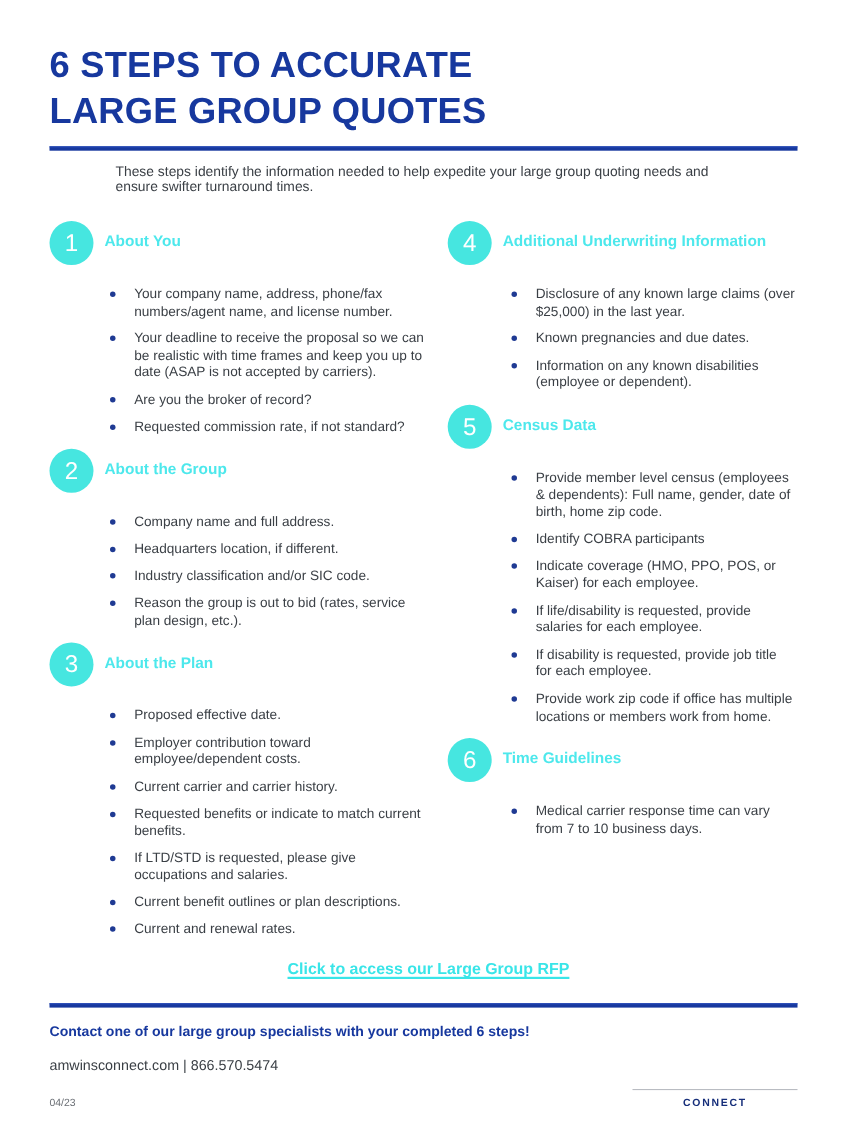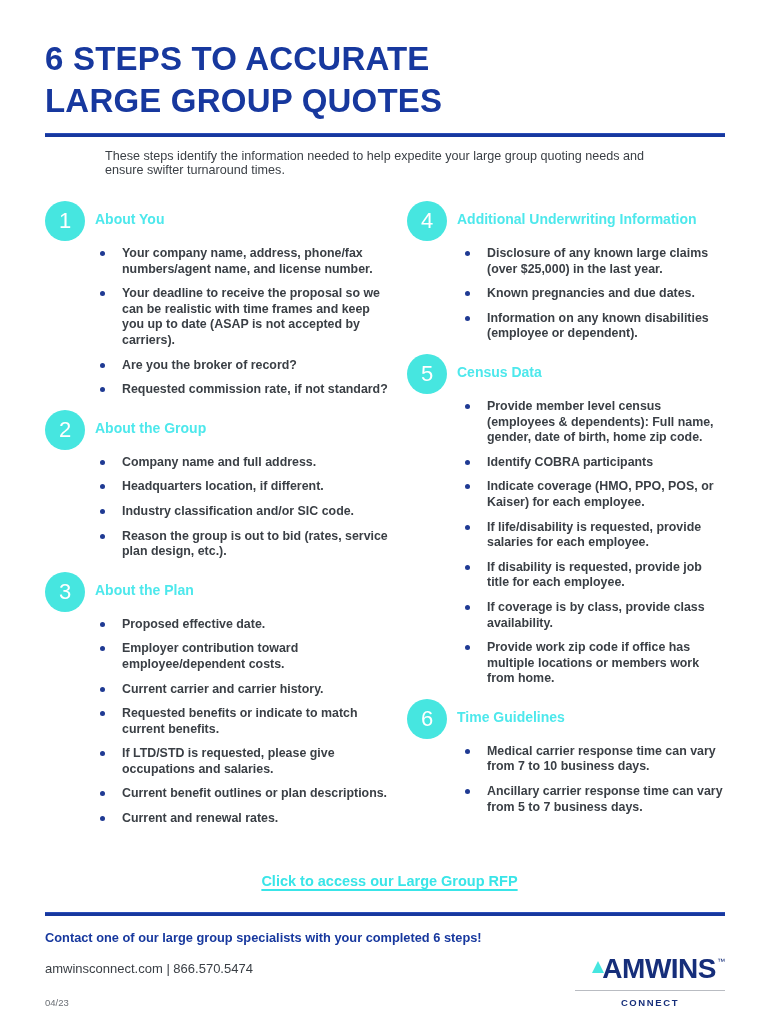--- a/index.html
+++ b/index.html
@@ -75,23 +75,22 @@
     color: #4DE8EC;
     font-weight: bold;
     font-size: 14px;
     line-height: 26px;
     padding-top: 1px;
   }
 
   
   ul.bullets {
     list-style: none;
-    margin-top: 5px;
+    margin-top: 19px;
     margin-left: 52px;
-    font-weight: bold;
   }
   .col-right ul.bullets { margin-left: 55px; }
   ul.bullets li {
     position: relative;
     padding-left: 25px;
     margin-bottom: 9px;
     color: #3a3f45;
     font-size: 12.4px;
     line-height: 15.6px;
   }
@@ -278,56 +277,49 @@
         <div class="sec-head">
           <div class="step-circle">5</div>
           <div class="sec-title">Census Data</div>
         </div>
         <ul class="bullets">
           <li>Provide member level census (employees &amp; dependents): Full name, gender, date of birth, home zip code.</li>
           <li>Identify COBRA participants</li>
           <li>Indicate coverage (HMO, PPO, POS, or Kaiser) for each employee.</li>
           <li>If life/disability is requested, provide salaries for each employee.</li>
           <li>If disability is requested, provide job title for each employee.</li>
-          <li>If coverage is by class, provide class availability.</li>
           <li>Provide work zip code if office has multiple locations or members work from home.</li>
         </ul>
       </div>
 
       <div class="section">
         <div class="sec-head">
           <div class="step-circle">6</div>
           <div class="sec-title">Time Guidelines</div>
         </div>
         <ul class="bullets">
           <li>Medical carrier response time can vary from 7 to 10 business days.</li>
-          <li>Ancillary carrier response time can vary from 5 to 7 business days.</li>
         </ul>
       </div>
 
     </div>
   </div>
 
   <div class="link-row">
     <span class="rfp-link">Click to access our Large Group RFP</span>
   </div>
 
   <div class="footer">
     <div class="rule-bottom"></div>
     <div class="footer-body">
       <div class="contact-block">
         <div class="contact-line1">Contact one of our large group specialists with your completed 6 steps!</div>
         <div class="contact-line2">amwinsconnect.com  |  866.570.5474</div>
         <div class="datestamp">04/23</div>
       </div>
       <div class="logo">
-        <div class="logo-main">
-          <span class="logo-tri"></span>
-          <span class="logo-word">AMWINS</span>
-          <span class="logo-tm">™</span>
-        </div>
         <div class="logo-divider"></div>
         <div class="logo-sub">CONNECT</div>
       </div>
     </div>
   </div>
 
 </div>
 
 </body></html>

